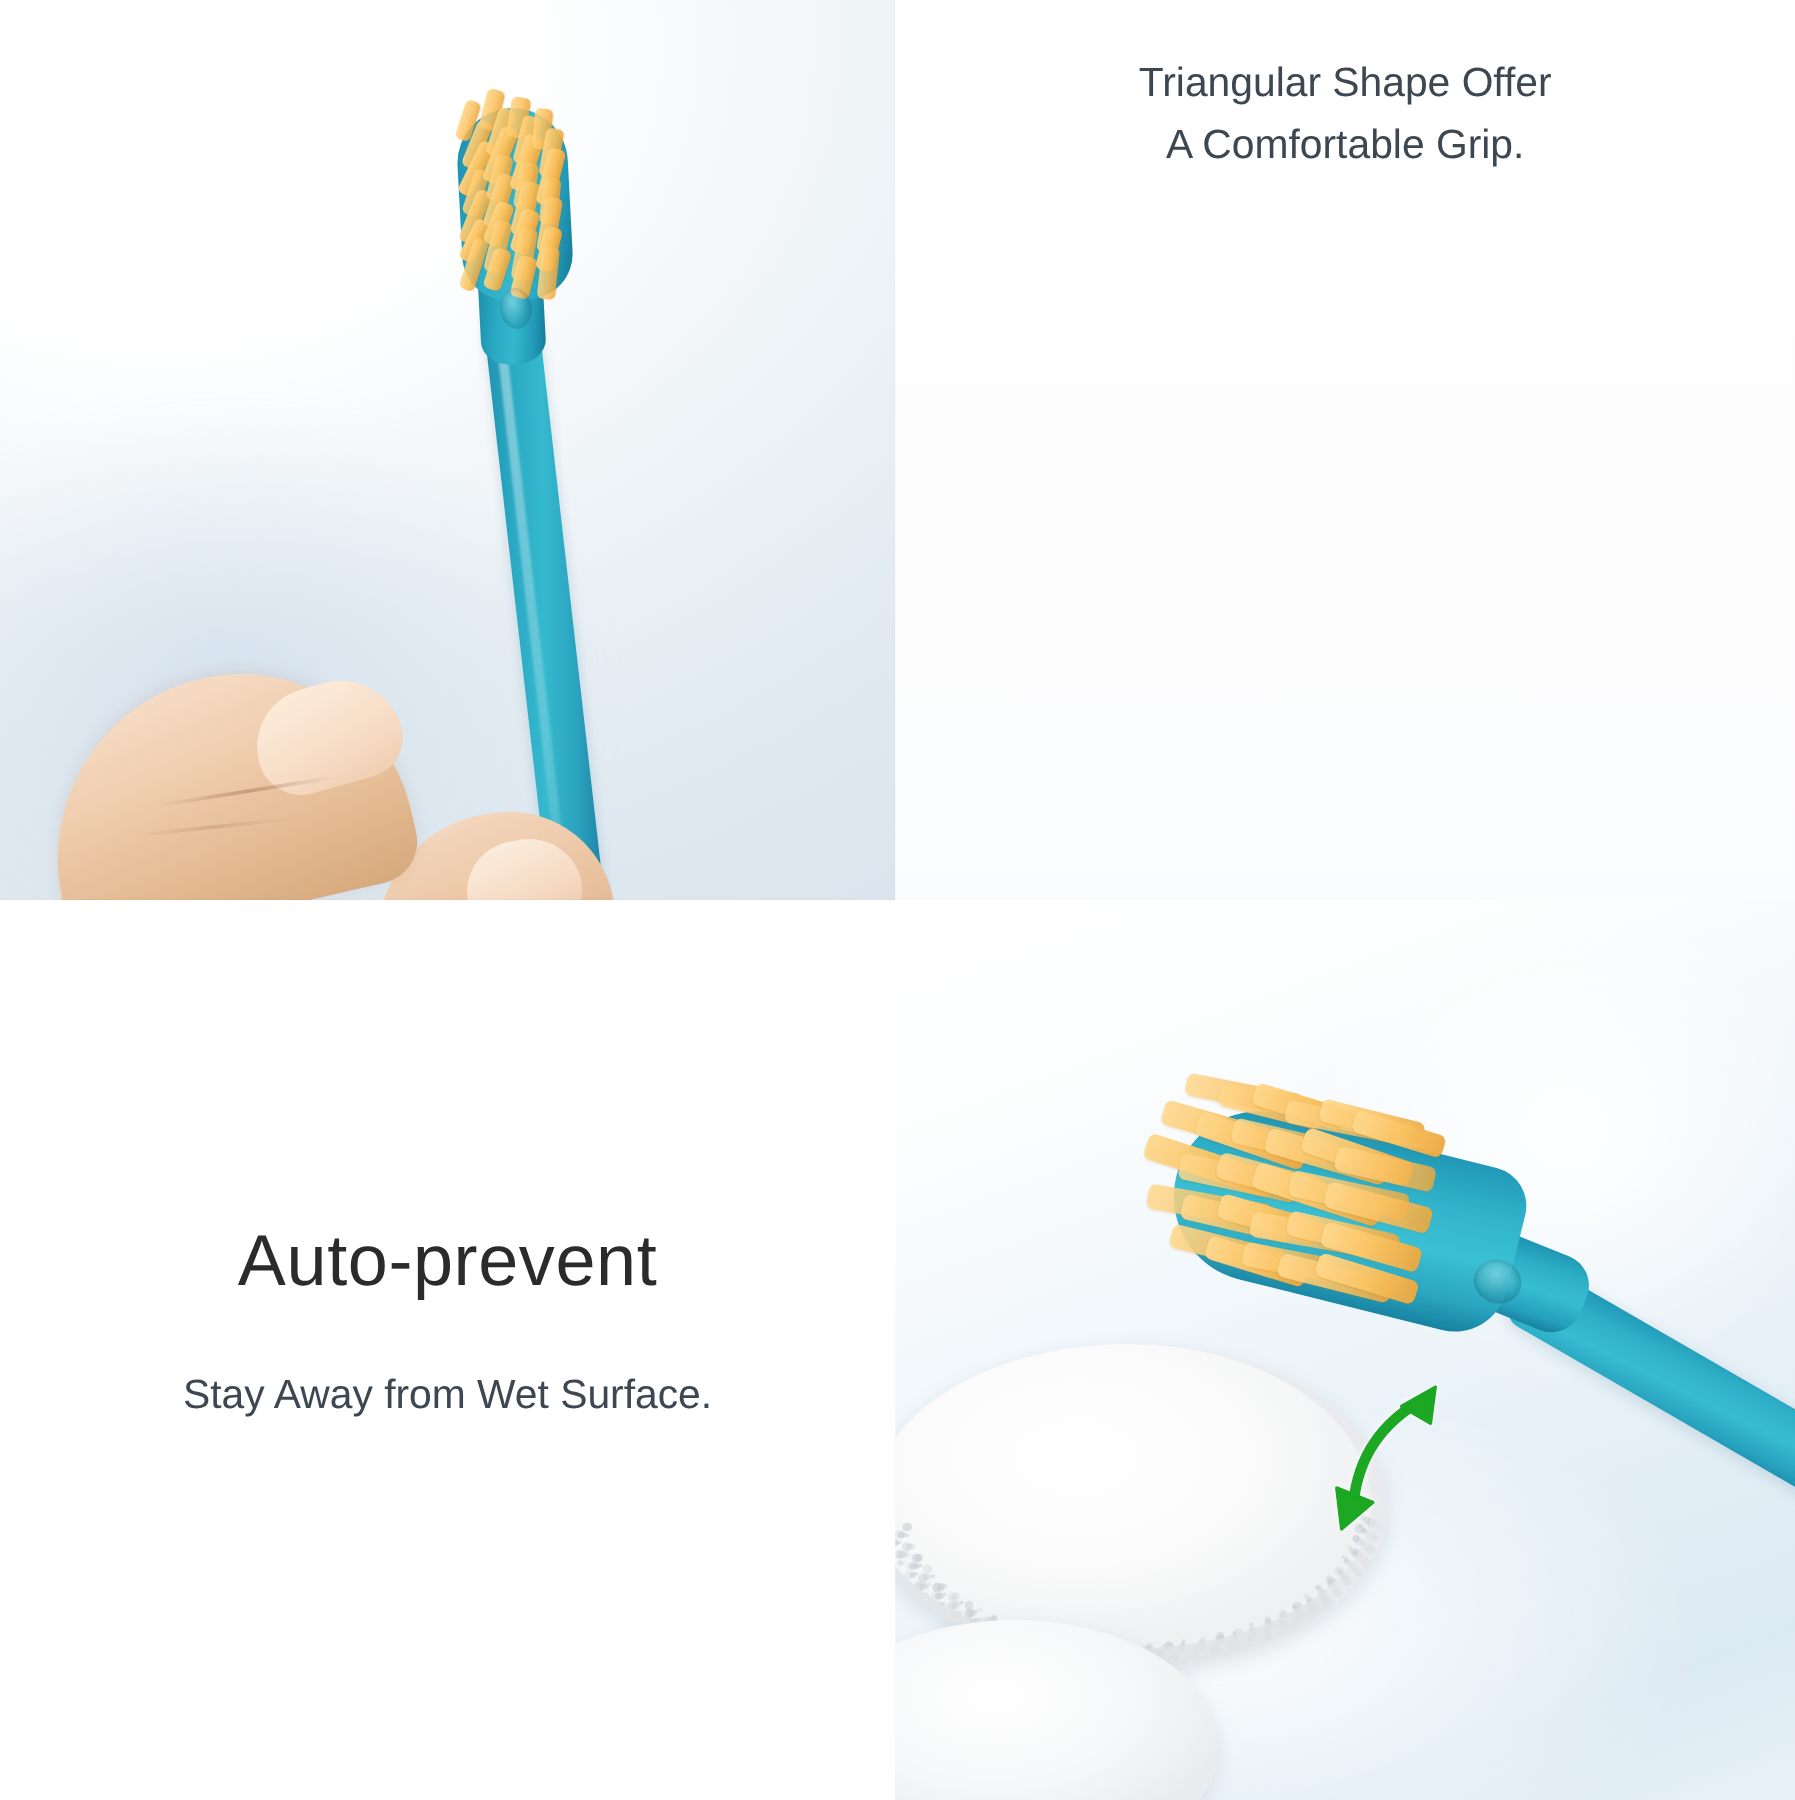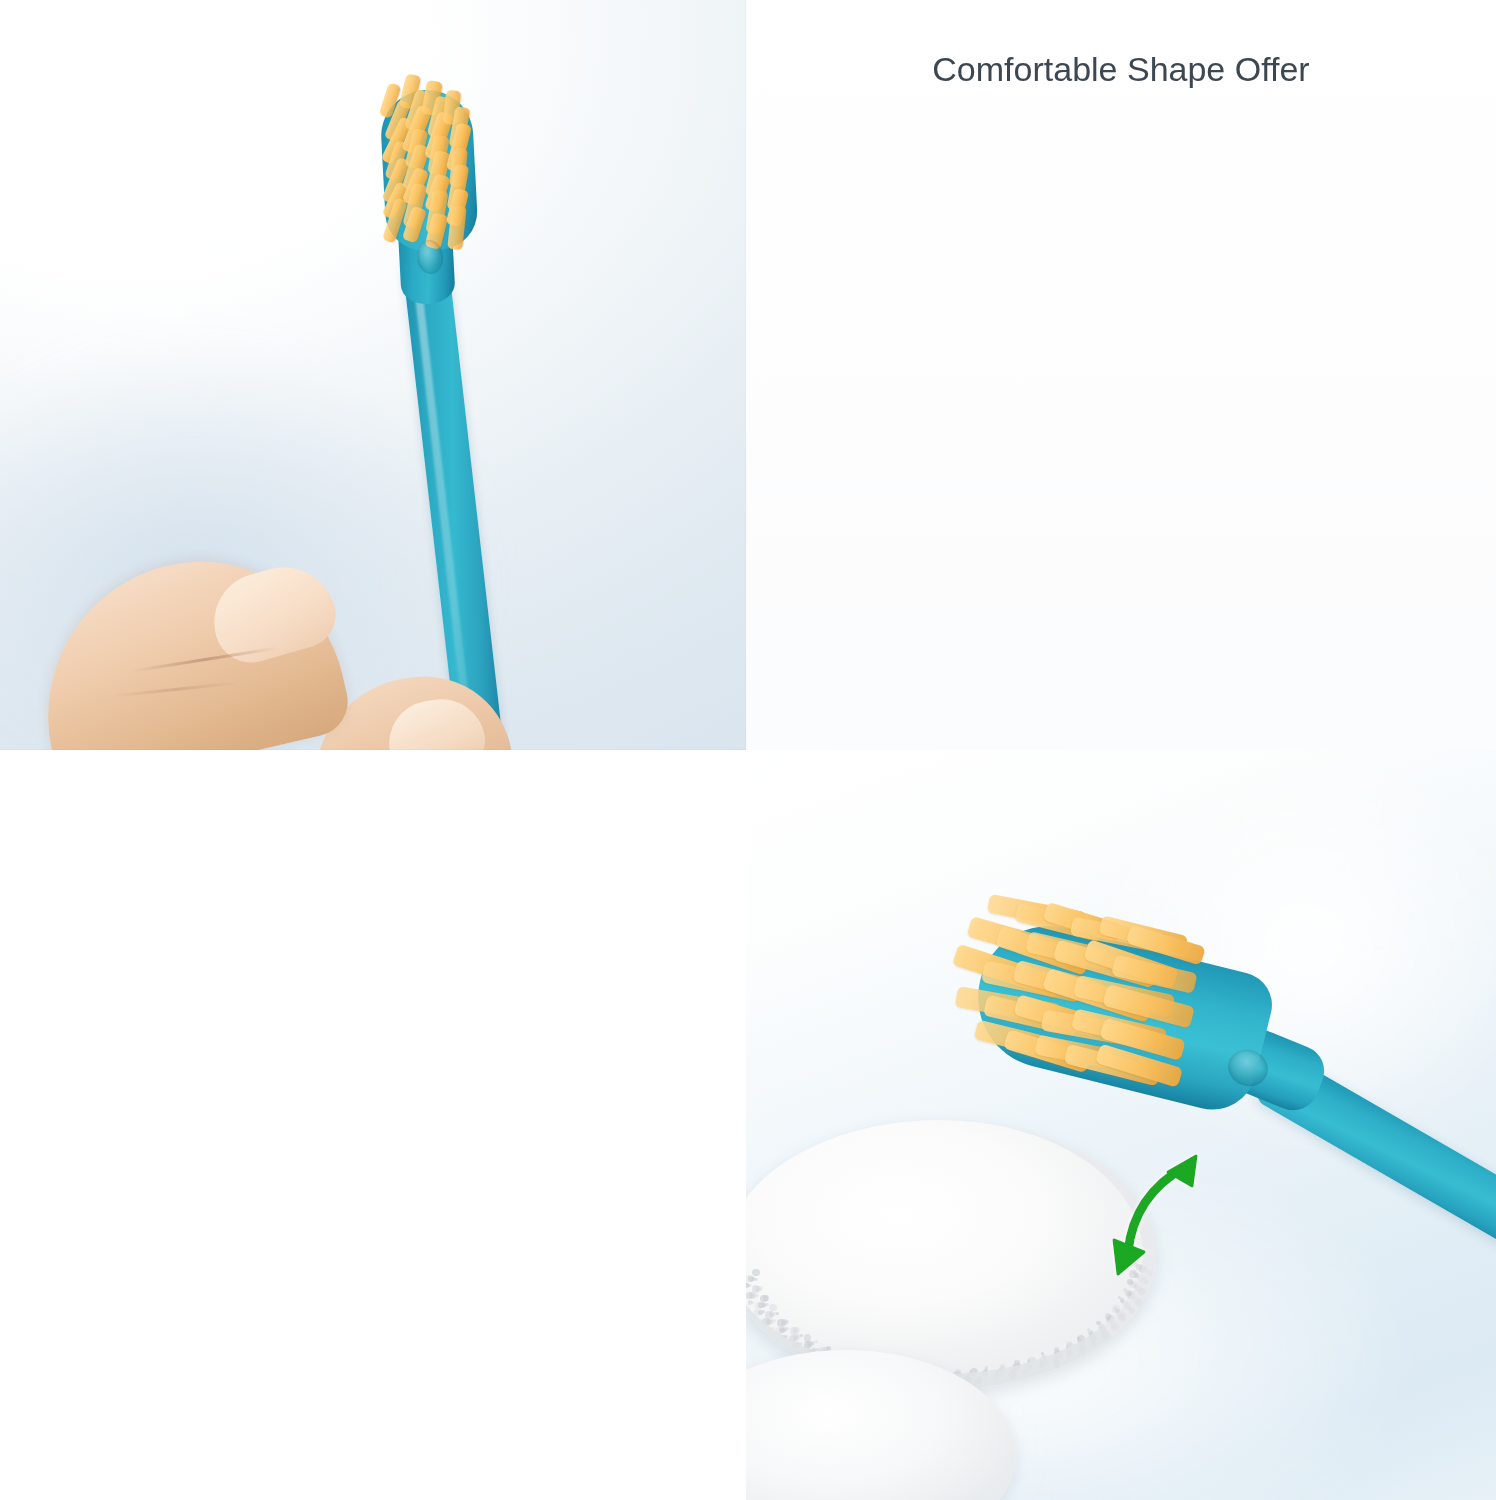--- a/index.html
+++ b/index.html
@@ -291,24 +291,31 @@
       <div class="nail2"></div>
       <div class="finger1"></div>
       <div class="nail1"></div>
       <div class="crease"></div>
       <div class="crease c2"></div>
     </div>
   </div>
 
   <div class="panel" id="panel-tr">
     <p class="subline">
-      <span>Comfortable Shape Offer</span><br>
+      <span>Triangular Shape Offer</span><br>
+      <span>A Comfortable Grip.</span>
     </p>
   </div>
 
+  <div class="panel" id="panel-bl">
+    <h1 class="headline">Auto-prevent</h1>
+    <p class="subline">
+      <span>Stay Away from Wet Surface.</span>
+    </p>
+  </div>
 
   <div class="panel" id="panel-br">
     <div class="sheen"></div>
     <div class="floorshade"></div>
 
     <div class="foam">
       <div class="grain" id="foam-grain">
           <b style="left: 94.1048%; top: 52.1151%; width: 3px; height: 3px; opacity: 0.3;"></b>
           <b style="left: 94.761%; top: 52.6405%; width: 4.6px; height: 4.6px; opacity: 0.42;"></b>
           <b style="left: 95.4103%; top: 53.1806%; width: 6.2px; height: 6.2px; opacity: 0.54;"></b>

